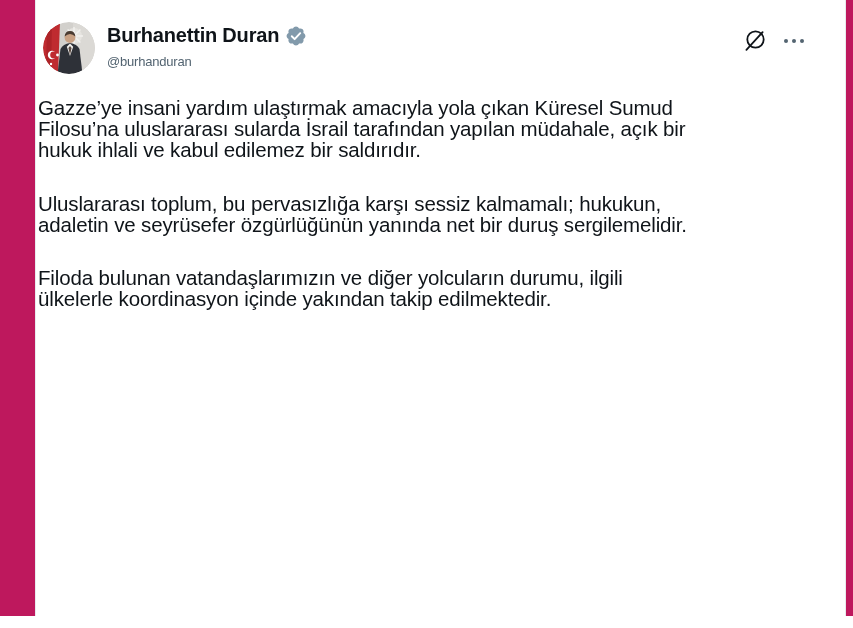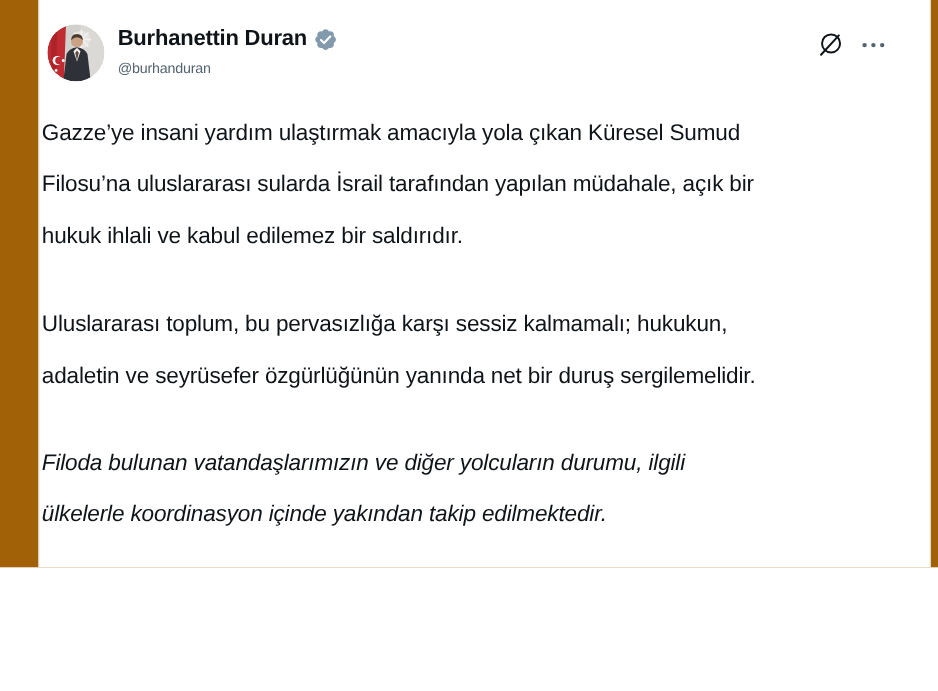--- a/index.html
+++ b/index.html
@@ -4,22 +4,22 @@
 <style>
   html, body {
     margin: 0;
     padding: 0;
     background: #ffffff;
     font-family: "Liberation Sans", sans-serif;
   }
   .stage {
     position: relative;
     width: 853px;
-    height: 516px;
-    background: #a16207;
+    height: 616px;
+    background: #be185d;
     overflow: hidden;
   }
   .tweet-card {
     position: absolute;
     left: 35px;
     top: 0;
     width: 811px;
     height: 628px;
     box-sizing: border-box;
     background: #ffffff;
@@ -108,26 +108,26 @@
   
   .tweet-body {
     position: absolute;
     left: 2px;
     top: 97px;
     width: 790px;
   }
   .tweet-body p {
     margin: 0 0 32.5px 0;
     font-size: 20.5px;
-    line-height: 47px;
+    line-height: 21px;
     color: #0f1419;
     letter-spacing: -0.15px;
     white-space: pre-line;
   }
-  .tweet-body p:last-child { margin-bottom: 0; font-style: italic; }
+  .tweet-body p:last-child { margin-bottom: 0; }
 </style>
 </head>
 <body>
 
 <div class="stage">
   <article class="tweet-card">
 
     <div class="header">
 
       <div class="avatar">

